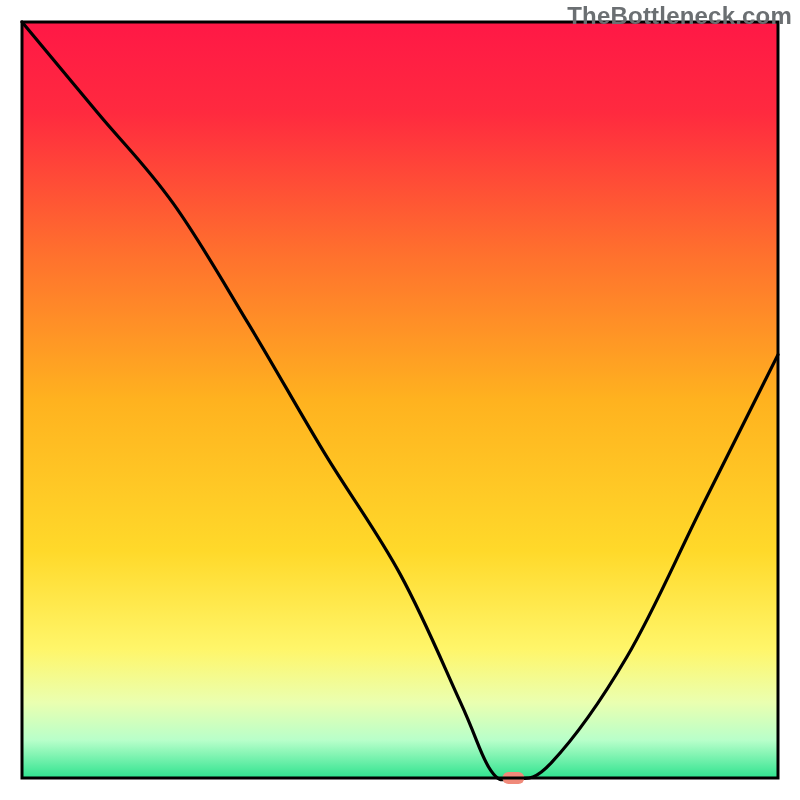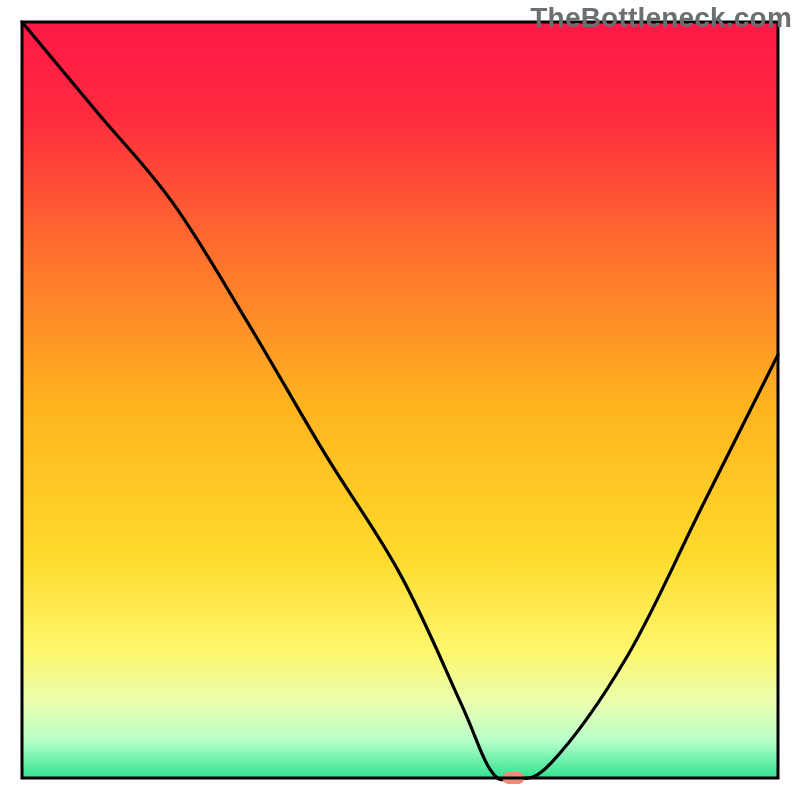--- a/index.html
+++ b/index.html
@@ -13,21 +13,21 @@
   .chart-wrap {
     position: relative;
     width: 800px;
     height: 800px;
   }
   .watermark {
     position: absolute;
     top: 2px;
     right: 8px;
     color: #6b6f72;
-    font-size: 28px;
+    font-size: 24px;
     font-weight: 600;
     letter-spacing: 0.2px;
     z-index: 3;
   }
   svg {
     position: absolute;
     left: 0;
     top: 0;
   }
 </style>

